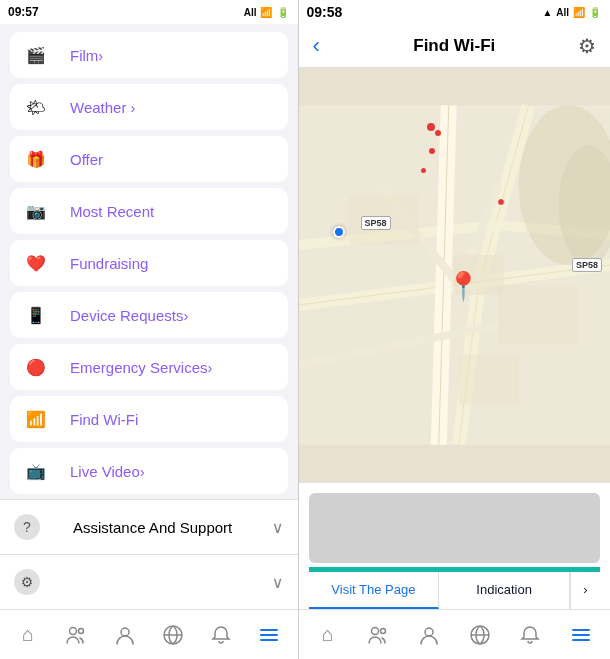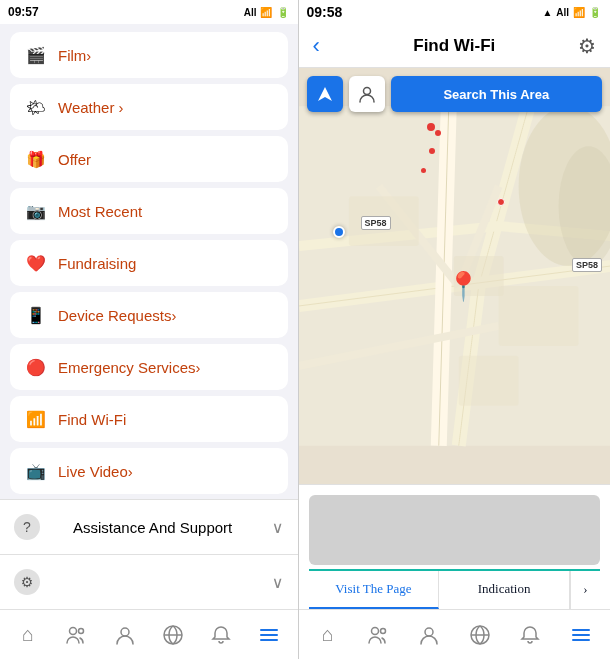--- a/index.html
+++ b/index.html
@@ -58,22 +58,23 @@
       width: 24px;
       height: 24px;
       display: flex;
       align-items: center;
       justify-content: center;
       font-size: 16px;
       flex-shrink: 0;
     }
     .menu-item-label {
       font-size: 15px;
-      color: #c2410c;
+      color: #8b5cf6;
       font-weight: 400;
+      margin-left: 12px;
     }
 
     .section-accordion {
       background: white;
       border-top: 1px solid #e0e0e0;
       padding: 14px 14px;
       display: flex;
       align-items: center;
       justify-content: space-between;
       cursor: pointer;
@@ -291,23 +292,22 @@
     .card-image-placeholder {
       width: 100%;
       height: 70px;
       background: #d0d0d0;
       border-radius: 6px;
       margin-bottom: 0;
     }
 
     .card-tabs {
       display: flex;
-      border-top: 2px solid #14b8a6;
+      border-top: 5px solid #14b8a6;
       margin-top: 4px;
-      font-family: Liberation Serif, serif;
     }
 
     .card-tab {
       flex: 1;
       padding: 10px 6px;
       text-align: center;
       font-size: 13px;
       color: #0f172a;
       cursor: pointer;
       border-right: 1px solid #e0e0e0;
@@ -512,36 +512,20 @@
       <rect x="200" y="180" width="80" height="60" rx="3" fill="#e8e0c8" opacity="0.4"></rect>
       <rect x="160" y="250" width="60" height="50" rx="3" fill="#e8e0c8" opacity="0.4"></rect>
 
       <ellipse cx="270" cy="80" rx="50" ry="80" fill="#d8d0b0" opacity="0.4"></ellipse>
       <ellipse cx="290" cy="100" rx="30" ry="60" fill="#ccc8a8" opacity="0.3"></ellipse>
     </svg>
 
     <div class="road-label" style="top: 148px; left: 62px;">SP58</div>
     <div class="road-label" style="top: 190px; right: 8px;">SP58</div>
 
-    <div class="map-controls">
-      <div class="map-btn-location">
-        <svg width="18" height="18" viewBox="0 0 18 18" fill="none">
-          <polygon points="9,2 16,16 9,12 2,16" fill="white"></polygon>
-        </svg>
-      </div>
-      <div class="map-btn-person">
-        <svg width="18" height="18" viewBox="0 0 18 18" fill="none">
-          <circle cx="9" cy="6" r="3.5" stroke="#555" stroke-width="1.5"></circle>
-          <path d="M2 17c0-3.9 3.1-7 7-7s7 3.1 7 7" stroke="#555" stroke-width="1.5" stroke-linecap="round"></path>
-        </svg>
-      </div>
-      <div class="search-this-area-btn">
-        <span>Search This Area</span>
-      </div>
-    </div>
 
     <div class="map-pin" style="top: 55px; left: 128px;">
       <div class="map-pin-small" style="width:8px;height:8px;border-radius:50%;background:#e53935;"></div>
     </div>
     <div class="map-pin" style="top: 62px; left: 136px;">
       <div class="map-pin-small" style="width:6px;height:6px;border-radius:50%;background:#e53935;"></div>
     </div>
     <div class="map-pin" style="top: 80px; left: 130px;">
       <div class="map-pin-small" style="width:6px;height:6px;border-radius:50%;background:#e53935;"></div>
     </div>

